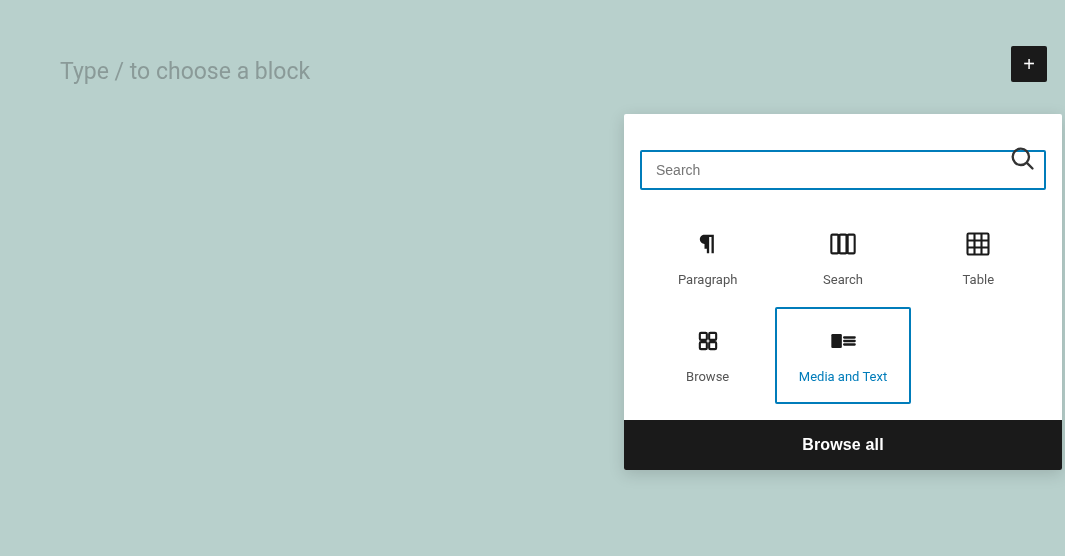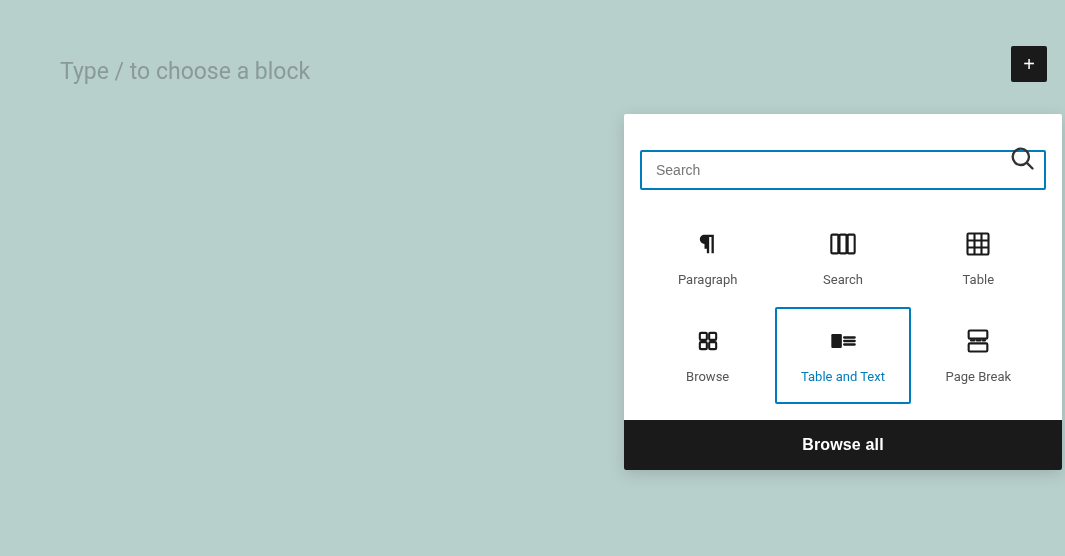--- a/index.html
+++ b/index.html
@@ -217,33 +217,23 @@
 
       <div class="block-item selected">
         <span class="block-icon">
           <svg class="icon-svg" viewBox="0 0 24 24" fill="currentColor">
             <rect x="2" y="6" width="9" height="12" rx="1"></rect>
             <line x1="13" y1="9" x2="22" y2="9" stroke="currentColor" stroke-width="2" stroke-linecap="round"></line>
             <line x1="13" y1="12" x2="22" y2="12" stroke="currentColor" stroke-width="2" stroke-linecap="round"></line>
             <line x1="13" y1="15" x2="22" y2="15" stroke="currentColor" stroke-width="2" stroke-linecap="round"></line>
           </svg>
         </span>
-        <span class="block-label">Table and Text</span>
-      </div>
-
-      <div class="block-item">
-        <span class="block-icon">
-          <svg class="icon-svg" viewBox="0 0 24 24" fill="none" stroke="currentColor" stroke-width="1.8" stroke-linecap="round">
-            <rect x="4" y="3" width="16" height="7" rx="1"></rect>
-            <rect x="4" y="14" width="16" height="7" rx="1"></rect>
-            <line x1="6" y1="11.5" x2="18" y2="11.5" stroke-dasharray="3 2"></line>
-          </svg>
-        </span>
-        <span class="block-label">Page Break</span>
-      </div>
+        <span class="block-label">Media and Text</span>
+      </div>
+
 
     </div>
 
     <button class="browse-all">Browse all</button>
 
   </div>
 
 </div>
 
 </body></html>

